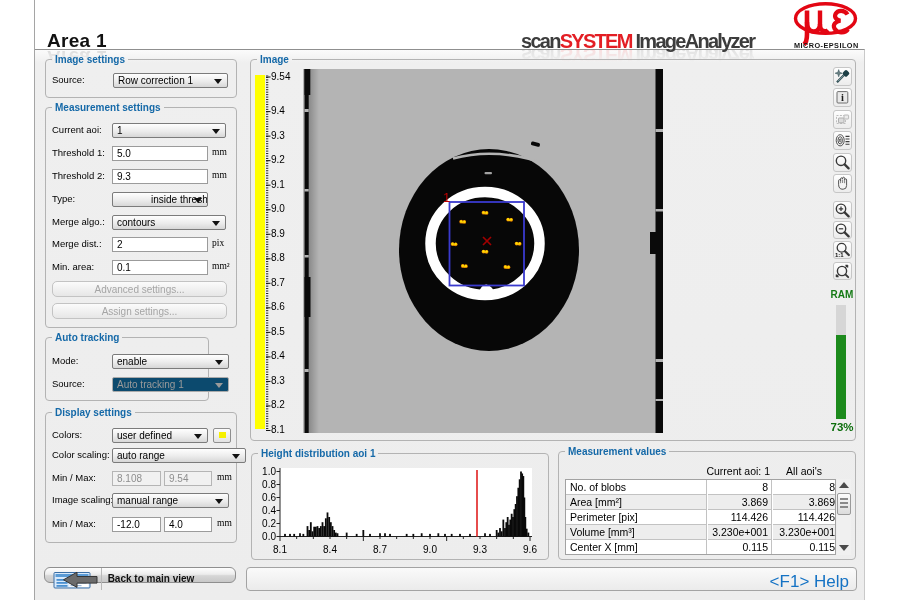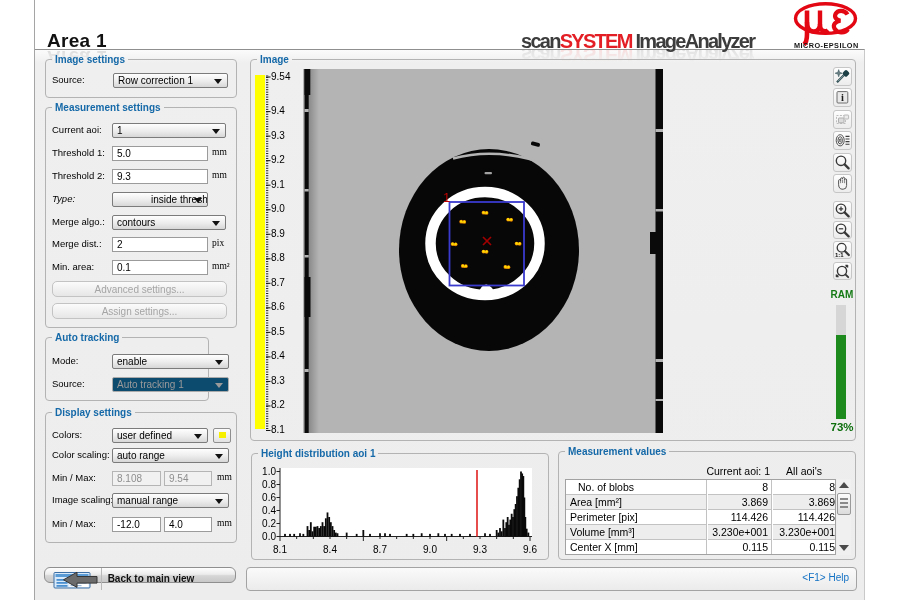--- a/index.html
+++ b/index.html
@@ -58,42 +58,42 @@
 <div class="lbl" style="left:52px;top:73.5px;">Source:</div>
 <div class="combo" style="left:113px;top:72.5px;width:115px;">Row correction 1</div>
 <div class="lbl" style="left:52px;top:124.0px;">Current aoi:</div>
 <div class="combo" style="left:112px;top:123.0px;width:114px;">1</div>
 <div class="lbl" style="left:52px;top:147.0px;">Threshold 1:</div>
 <div class="inp" style="left:112px;top:146.0px;width:96px;">5.0</div>
 <div class="unit" style="left:212px;top:147.0px;">mm</div>
 <div class="lbl" style="left:52px;top:170.0px;text-align:center;">Threshold 2:</div>
 <div class="inp" style="left:112px;top:169.0px;width:96px;">9.3</div>
 <div class="unit" style="left:212px;top:170.0px;">mm</div>
-<div class="lbl" style="left:52px;top:193.0px;font-style:italic;">Type:</div>
+<div class="lbl" style="left:52px;top:193.0px;">Type:</div>
 <div class="combo" style="left:112px;top:192.0px;width:96px;padding-left:38px;">inside thresholds</div>
 <div class="lbl" style="left:52px;top:215.5px;">Merge algo.:</div>
 <div class="combo" style="left:112px;top:214.5px;width:114px;">contours</div>
 <div class="lbl" style="left:52px;top:238.0px;">Merge dist.:</div>
 <div class="inp" style="left:112px;top:237.0px;width:96px;">2</div>
 <div class="unit" style="left:212px;top:238.0px;">pix</div>
 <div class="lbl" style="left:52px;top:260.5px;">Min. area:</div>
 <div class="inp" style="left:112px;top:259.5px;width:96px;">0.1</div>
 <div class="unit" style="left:212px;top:260.5px;">mm²</div>
 <div class="btn" style="left:52px;top:281px;width:175px;height:16px;line-height:15px;">Advanced settings...</div>
 <div class="btn" style="left:52px;top:303px;width:175px;height:16px;line-height:15px;">Assign settings...</div>
 <div class="lbl" style="left:52px;top:354.5px;">Mode:</div>
 <div class="combo" style="left:112px;top:353.5px;width:117px;">enable</div>
 <div class="lbl" style="left:52px;top:377.5px;">Source:</div>
 <div class="combo dis" style="left:112px;top:376.5px;width:117px;">Auto tracking 1</div>
 <div class="lbl" style="left:52px;top:428.5px;">Colors:</div>
 <div class="combo" style="left:112px;top:427.5px;width:96px;">user defined</div>
 <div class="a" style="left:213px;top:427.5px;width:18px;height:15px;background:linear-gradient(#fdfdfd,#e2e2e2);border:1px solid #8f8f8f;border-radius:2px;"></div>
 <div class="a" style="left:218.5px;top:431.5px;width:7px;height:6.5px;background:#f6f000;"></div>
 <div class="lbl" style="left:52px;top:448.5px;">Color scaling:</div>
-<div class="combo" style="left:112px;top:447.5px;width:117px;">auto range</div>
+<div class="combo" style="left:112px;top:447.5px;width:134px;">auto range</div>
 <div class="lbl" style="left:52px;top:471.5px;">Min / Max:</div>
 <div class="inp dis" style="left:112px;top:470.5px;width:49px;">8.108</div>
 <div class="inp dis" style="left:164px;top:470.5px;width:48px;">9.54</div>
 <div class="unit" style="left:217px;top:471.5px;">mm</div>
 <div class="lbl" style="left:52px;top:494.0px;">Image scaling:</div>
 <div class="combo" style="left:112px;top:493.0px;width:117px;">manual range</div>
 <div class="lbl" style="left:52px;top:517.5px;">Min / Max:</div>
 <div class="inp" style="left:112px;top:516.5px;width:49px;">-12.0</div>
 <div class="inp" style="left:164px;top:516.5px;width:48px;">4.0</div>
 <div class="unit" style="left:217px;top:517.5px;">mm</div>
@@ -375,21 +375,21 @@
     <rect x="267.43" y="14.05" width="1.8" height="60.45" fill="#0a0a0a"></rect>
     <rect x="268.43" y="35.5" width="1.8" height="39.0" fill="#0a0a0a"></rect>
     <rect x="269.43" y="55.0" width="1.8" height="19.5" fill="#0a0a0a"></rect>
     <rect x="270.77" y="66.7" width="1.8" height="7.8" fill="#0a0a0a"></rect>
     <rect x="272.43" y="70.6" width="1.8" height="3.9" fill="#0a0a0a"></rect>
 <line x1="222" y1="8" x2="222" y2="74.5" stroke="#e02020" stroke-width="1.6"></line>
 </svg>
 <div class="a" style="left:690px;top:465px;width:80px;text-align:right;font-size:10.5px;color:#000;">Current aoi: 1</div>
 <div class="a" style="left:772px;top:465px;width:64px;text-align:center;font-size:10.5px;color:#000;">All aoi's</div>
 <div class="a" style="left:565px;top:479px;width:271px;height:76px;border:1px solid #a2a2a2;background:#fff;overflow:hidden;font-size:10.5px;">
-    <div style="position:absolute;left:0;top:0px;width:141px;height:15px;background:#ffffff;border-right:1px solid #c2c2c2;border-bottom:1px solid #c2c2c2;padding:1px 0 0 12px;">No. of blobs</div>
+    <div style="position:absolute;left:0;top:0px;width:141px;height:15px;background:#ffffff;border-right:1px solid #c2c2c2;border-bottom:1px solid #c2c2c2;padding:1px 0 0 4px;">No. of blobs</div>
     <div style="position:absolute;left:142px;top:0px;width:64px;height:15px;background:#ffffff;border-right:1px solid #c2c2c2;border-bottom:1px solid #c2c2c2;padding:1px 3px 0 0;text-align:right;">8</div>
     <div style="position:absolute;left:207px;top:0px;width:62px;height:15px;background:#ffffff;border-bottom:1px solid #c2c2c2;padding:1px 0 0 0;text-align:right;white-space:nowrap;">8</div>
     <div style="position:absolute;left:0;top:15px;width:141px;height:15px;background:#ededed;border-right:1px solid #c2c2c2;border-bottom:1px solid #c2c2c2;padding:1px 0 12px 4px;">Area [mm²]</div>
     <div style="position:absolute;left:142px;top:15px;width:64px;height:15px;background:#ededed;border-right:1px solid #c2c2c2;border-bottom:1px solid #c2c2c2;padding:1px 3px 0 0;text-align:right;">3.869</div>
     <div style="position:absolute;left:207px;top:15px;width:62px;height:15px;background:#ededed;border-bottom:1px solid #c2c2c2;padding:1px 0 0 0;text-align:right;white-space:nowrap;">3.869</div>
     <div style="position:absolute;left:0;top:30px;width:141px;height:15px;background:#ffffff;border-right:1px solid #c2c2c2;border-bottom:1px solid #c2c2c2;padding:1px 0 0 4px;">Perimeter [pix]</div>
     <div style="position:absolute;left:142px;top:30px;width:64px;height:15px;background:#ffffff;border-right:1px solid #c2c2c2;border-bottom:1px solid #c2c2c2;padding:1px 3px 0 0;text-align:right;">114.426</div>
     <div style="position:absolute;left:207px;top:30px;width:62px;height:15px;background:#ffffff;border-bottom:1px solid #c2c2c2;padding:1px 0 0 0;text-align:right;white-space:nowrap;">114.426</div>
     <div style="position:absolute;left:0;top:45px;width:141px;height:15px;background:#ededed;border-right:1px solid #c2c2c2;border-bottom:1px solid #c2c2c2;padding:1px 0 0 4px;">Volume [mm³]</div>
     <div style="position:absolute;left:142px;top:45px;width:64px;height:15px;background:#ededed;border-right:1px solid #c2c2c2;border-bottom:1px solid #c2c2c2;padding:1px 3px 0 0;text-align:right;">3.230e+001</div>
@@ -400,13 +400,13 @@
   </div>
 <div class="a" style="left:837px;top:479px;width:14px;height:76px;background:#f0f0f0;">
 <div style="position:absolute;left:2px;top:3px;width:0;height:0;border-left:5px solid transparent;border-right:5px solid transparent;border-bottom:6px solid #4a4a4a;"></div>
 <div style="position:absolute;left:0;top:14px;width:14px;height:22px;background:linear-gradient(#fcfcfc,#dcdcdc);border:1px solid #9a9a9a;border-radius:2px;"></div>
 <div style="position:absolute;left:3px;top:19px;width:8px;height:1.5px;background:#8a8a8a;"></div>
 <div style="position:absolute;left:3px;top:23px;width:8px;height:1.5px;background:#8a8a8a;"></div>
 <div style="position:absolute;left:3px;top:27px;width:8px;height:1.5px;background:#8a8a8a;"></div>
 <div style="position:absolute;left:2px;top:66px;width:0;height:0;border-left:5px solid transparent;border-right:5px solid transparent;border-top:6px solid #4a4a4a;"></div>
 </div>
 <div class="a" style="left:246px;top:567px;width:611px;height:24px;border:1px solid #a3a3a3;border-radius:4px;background:linear-gradient(#fafafa,#ebebeb);">
-<div style="position:absolute;right:7px;top:4px;font-size:10px;color:#1472c4;">&lt;F1&gt; Help</div>
+<div style="position:absolute;right:7px;top:4px;font-size:17px;color:#1472c4;">&lt;F1&gt; Help</div>
 </div>
 </body></html>

